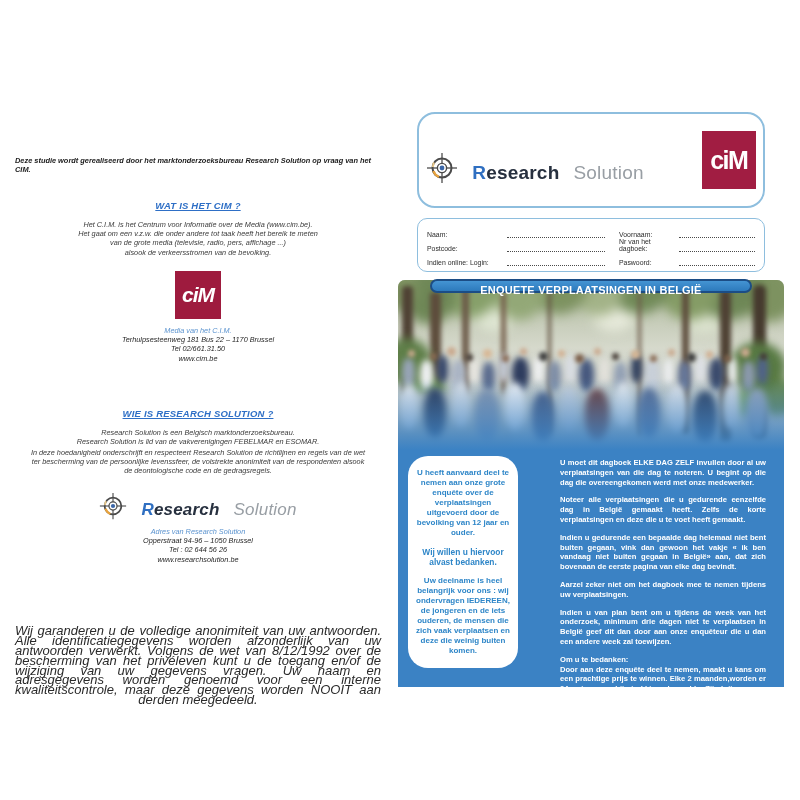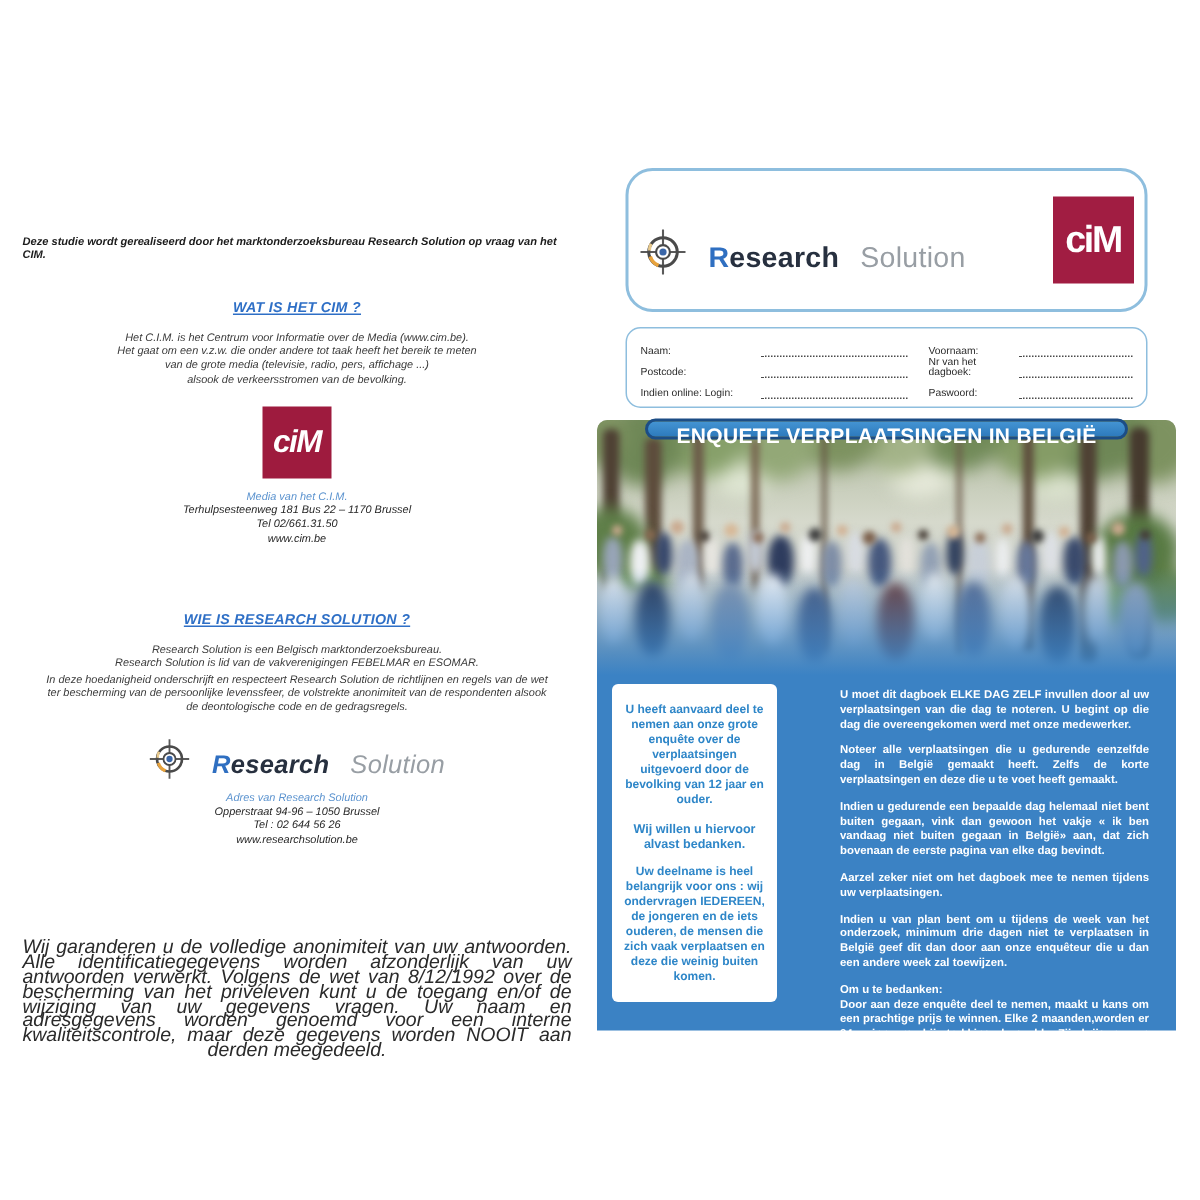--- a/index.html
+++ b/index.html
@@ -31,21 +31,21 @@
   .cim-logo-big { width:54px; height:58px; background:#a11d42; color:#fff; display:flex; align-items:center; justify-content:center; font-weight:bold; font-size:25px; letter-spacing:-1.5px; }
 
   .form-box { width:348px; height:54px; margin:10px auto 0; border:1px solid #8ebede; border-radius:10px; padding:7px 9px 5px 9px; background:#fff; display:flex; flex-direction:column; justify-content:space-between; }
   .form-row { display:flex; align-items:flex-end; height:12px; font-size:6.9px; color:#2b2b2b; }
   .fl1 { width:80px; }
   .fl2 { width:70px; padding-left:10px; }
   .dots { border-bottom:1px dotted #4a4a4a; height:8px; }
   .d1 { flex:1; margin-right:4px; }
   .d2 { width:76px; }
 
-  .banner { position:relative; z-index:3; width:322px; height:14px; margin:7px auto 0; border:2px solid #1c4d85; border-radius:12px; background:linear-gradient(180deg,#4494d3 0%,#2d7abc 100%); color:#fff; font-weight:bold; font-size:14px; letter-spacing:.2px; text-align:center; line-height:19px; }
+  .banner { position:relative; z-index:3; width:322px; height:14px; margin:7px auto 0; border:2px solid #1c4d85; border-radius:12px; background:linear-gradient(180deg,#4494d3 0%,#2d7abc 100%); color:#fff; font-weight:bold; font-size:11px; letter-spacing:.2px; text-align:center; line-height:19px; }
 
   .scene { position:relative; margin-top:-13px; width:386px; }
   .photo { position:relative; height:170px; border-radius:7px 7px 0 0; overflow:hidden;
     background:linear-gradient(180deg,#9fac90 0%,#c2c9b4 20%,#d6d9cc 40%,#cbcfca 62%,#c0c4c2 82%,#b9bdba 100%); }
   .foliage { position:absolute; top:-12px; left:-22px; width:42px; height:42px; border-radius:50%; background:#7d9260; filter:blur(6px);
     box-shadow: 32px 8px 0 6px #6e8756, 72px -2px 0 10px #87a06a, 122px 6px 0 4px #93a877,
       162px -4px 0 8px #7d9260, 202px 4px 0 2px #a3b388, 242px -6px 0 10px #718a58,
       292px 2px 0 8px #859c66, 332px -2px 0 12px #6e8756, 372px 6px 0 6px #7d9260,
       97px 20px 0 2px #dfe6d3, 217px 18px 0 4px #e6e9da, 307px 22px 0 2px #dce3cf; }
   .trunk { position:absolute; top:6px; left:4px; width:11px; height:152px; background:#4f4134; border-radius:4px; filter:blur(2.5px);
@@ -75,21 +75,21 @@
       132px 3px 0 1px #3d3d3d, 150px 0 0 0 #d2af90, 168px 5px 0 1px #7a5d48,
       186px -2px 0 0 #caa98e, 204px 3px 0 0 #433a33, 224px 1px 0 1px #d7b795,
       242px 5px 0 0 #8a6a52, 260px -1px 0 0 #caa98e, 280px 4px 0 1px #3d3d3d,
       298px 1px 0 0 #d2af90, 316px 5px 0 0 #7a5d48, 334px -1px 0 1px #caa98e,
       352px 3px 0 0 #433a33; }
   .pave { position:absolute; bottom:0; left:-12px; width:132px; height:58px; background:linear-gradient(180deg,#c9cbc3,#b2b4ac); filter:blur(4px); transform:skewX(-18deg); }
   .photo::after { content:""; position:absolute; left:0; right:0; bottom:0; height:72px;
     background:linear-gradient(180deg, rgba(59,130,196,0) 0%, rgba(64,132,197,.55) 55%, #3b82c4 100%); }
 
   .blue-body { display:flex; align-items:flex-start; background:#3b82c4; padding:6px 16px 0 10px; height:237px; }
-  .white-box { flex:none; width:110px; background:#ffffff; border-radius:4px; padding:12px 8px; color:#2e86c8; font-weight:bold; font-size:8px; line-height:10px; text-align:center; }
+  .white-box { flex:none; width:110px; background:#ffffff; border-radius:20px; padding:12px 8px; color:#2e86c8; font-weight:bold; font-size:8px; line-height:10px; text-align:center; }
   .white-box p + p { margin-top:9px; }
   .wb-strong { font-size:8.4px; }
   .info-col { flex:1; padding:2px 2px 0 10px; color:#ffffff; font-weight:bold; font-size:7.6px; line-height:9.8px; text-align:justify; }
   .info-col p { margin-bottom:8px;margin-left:32px; }
   .info-col p.hdr { margin-bottom:0; }
 </style>
 </head>
 <body>
 
 <div class="canvas">

